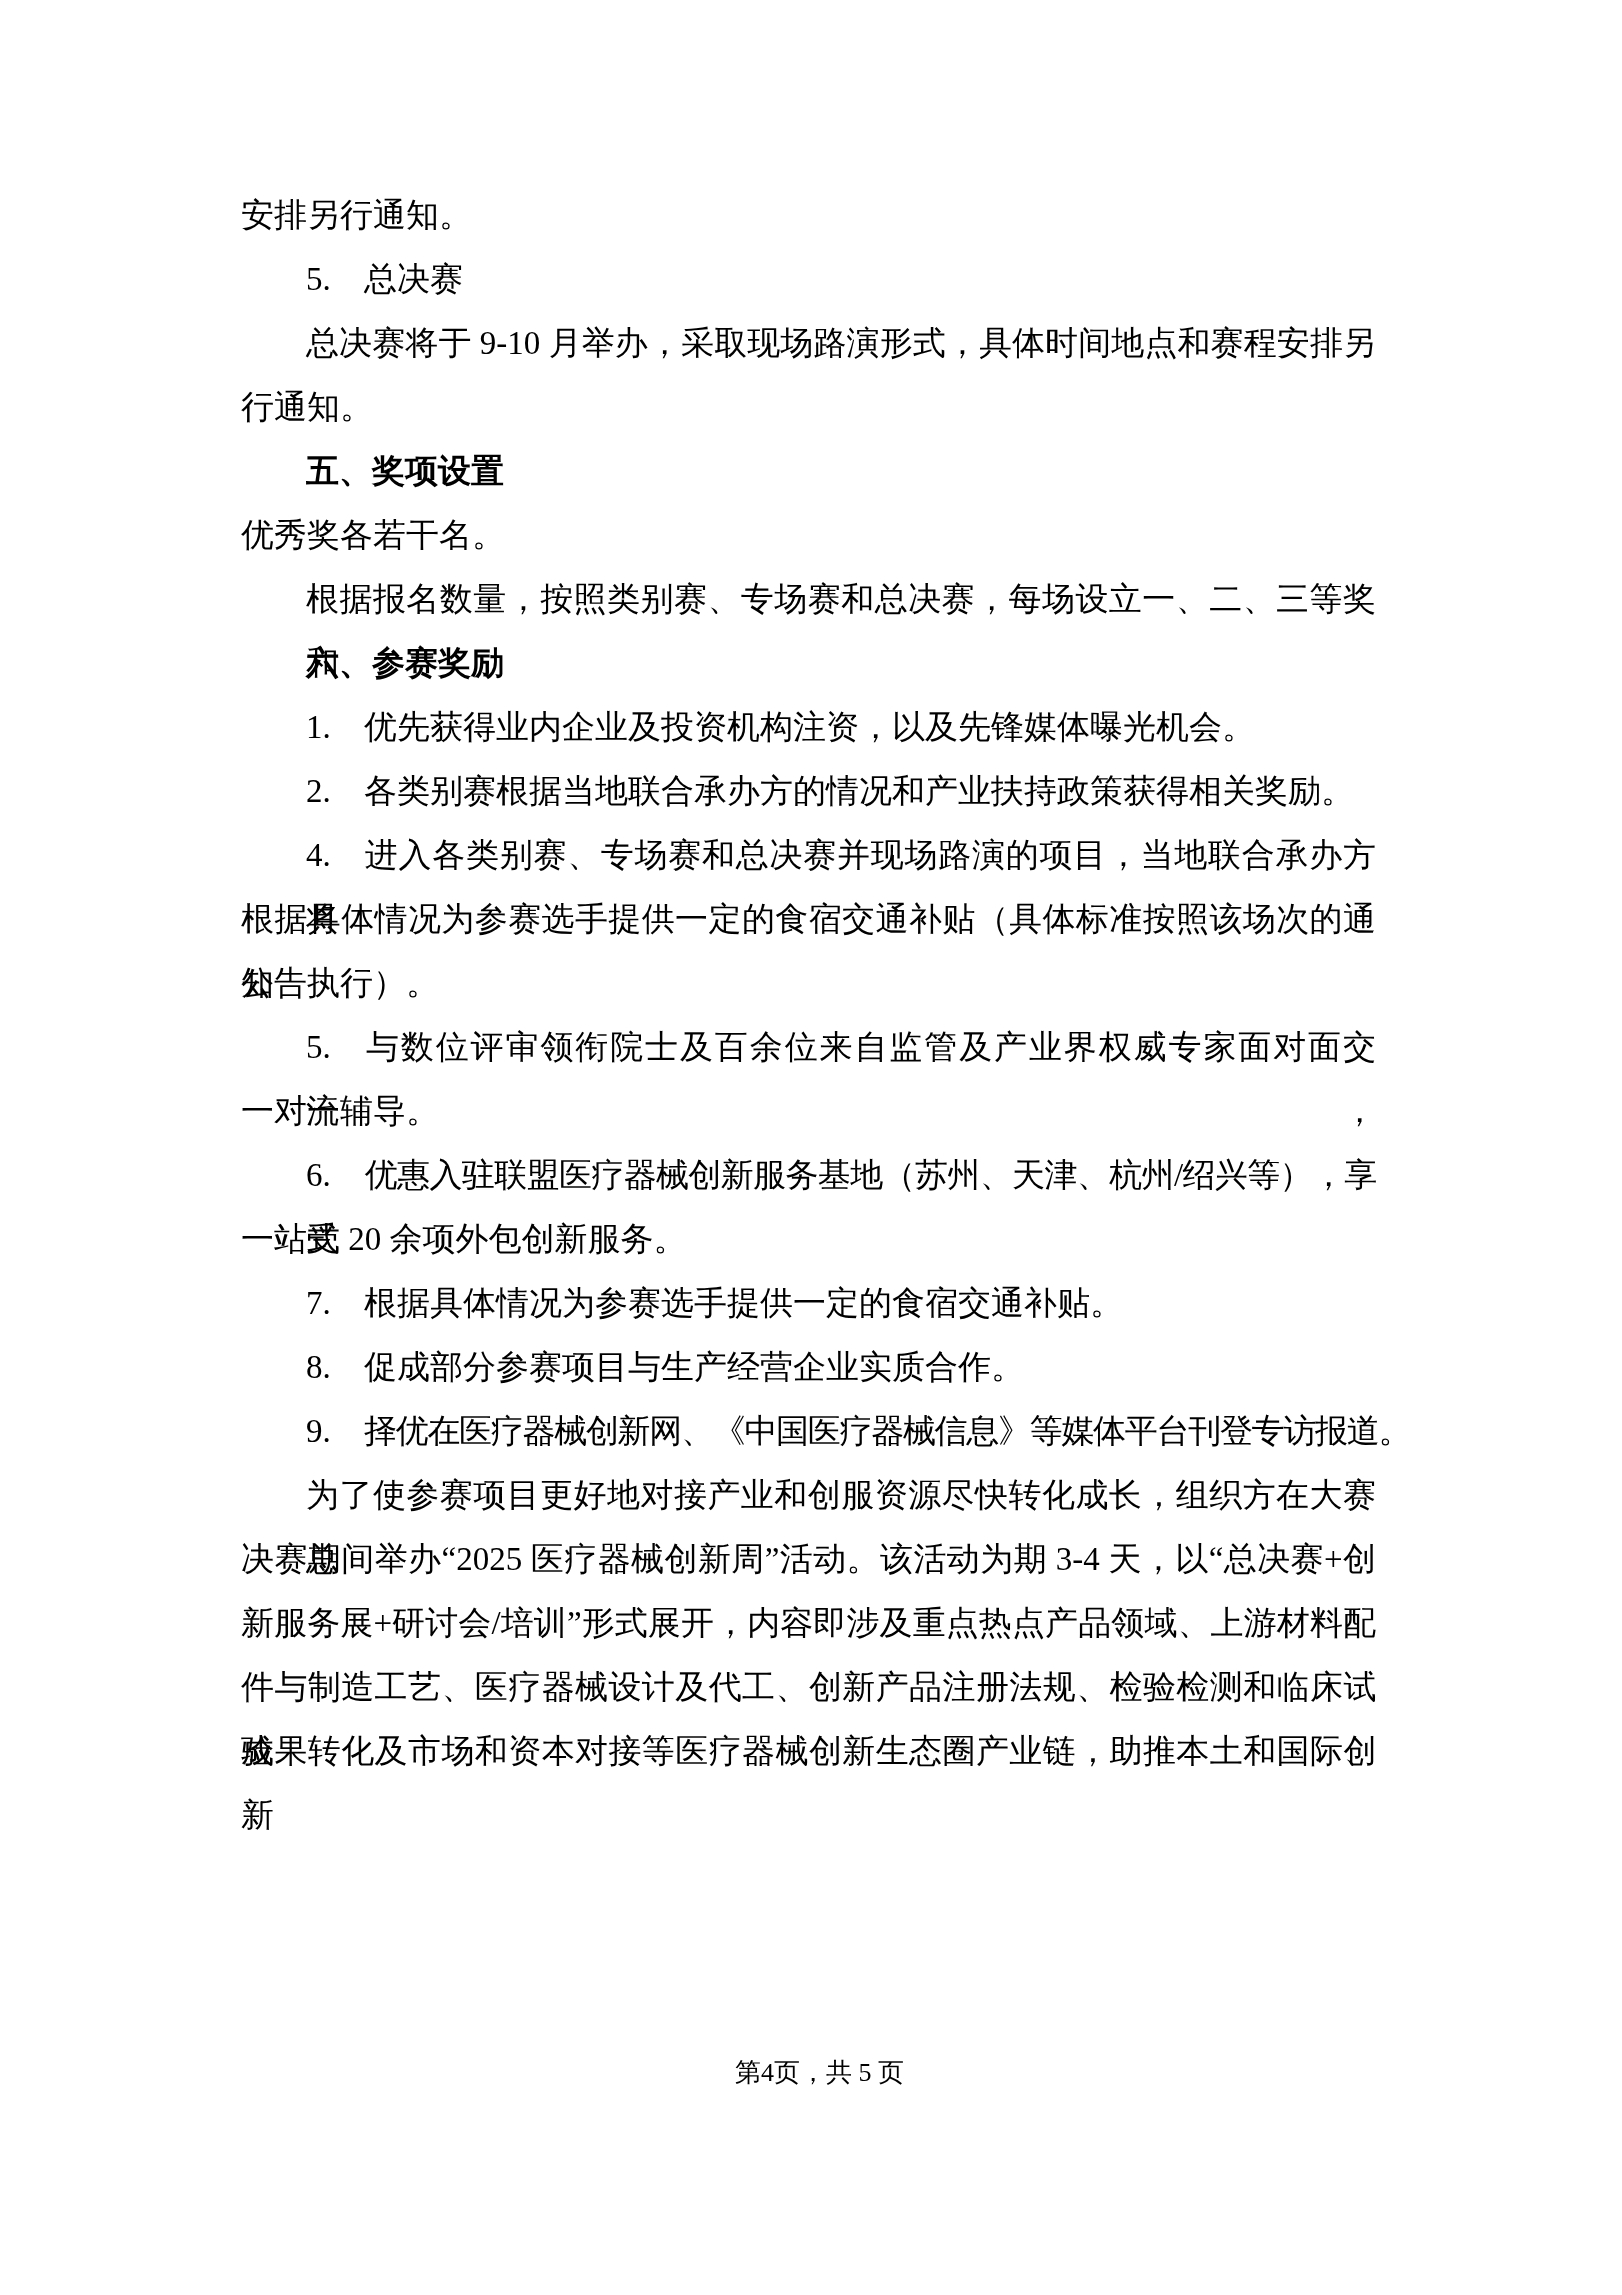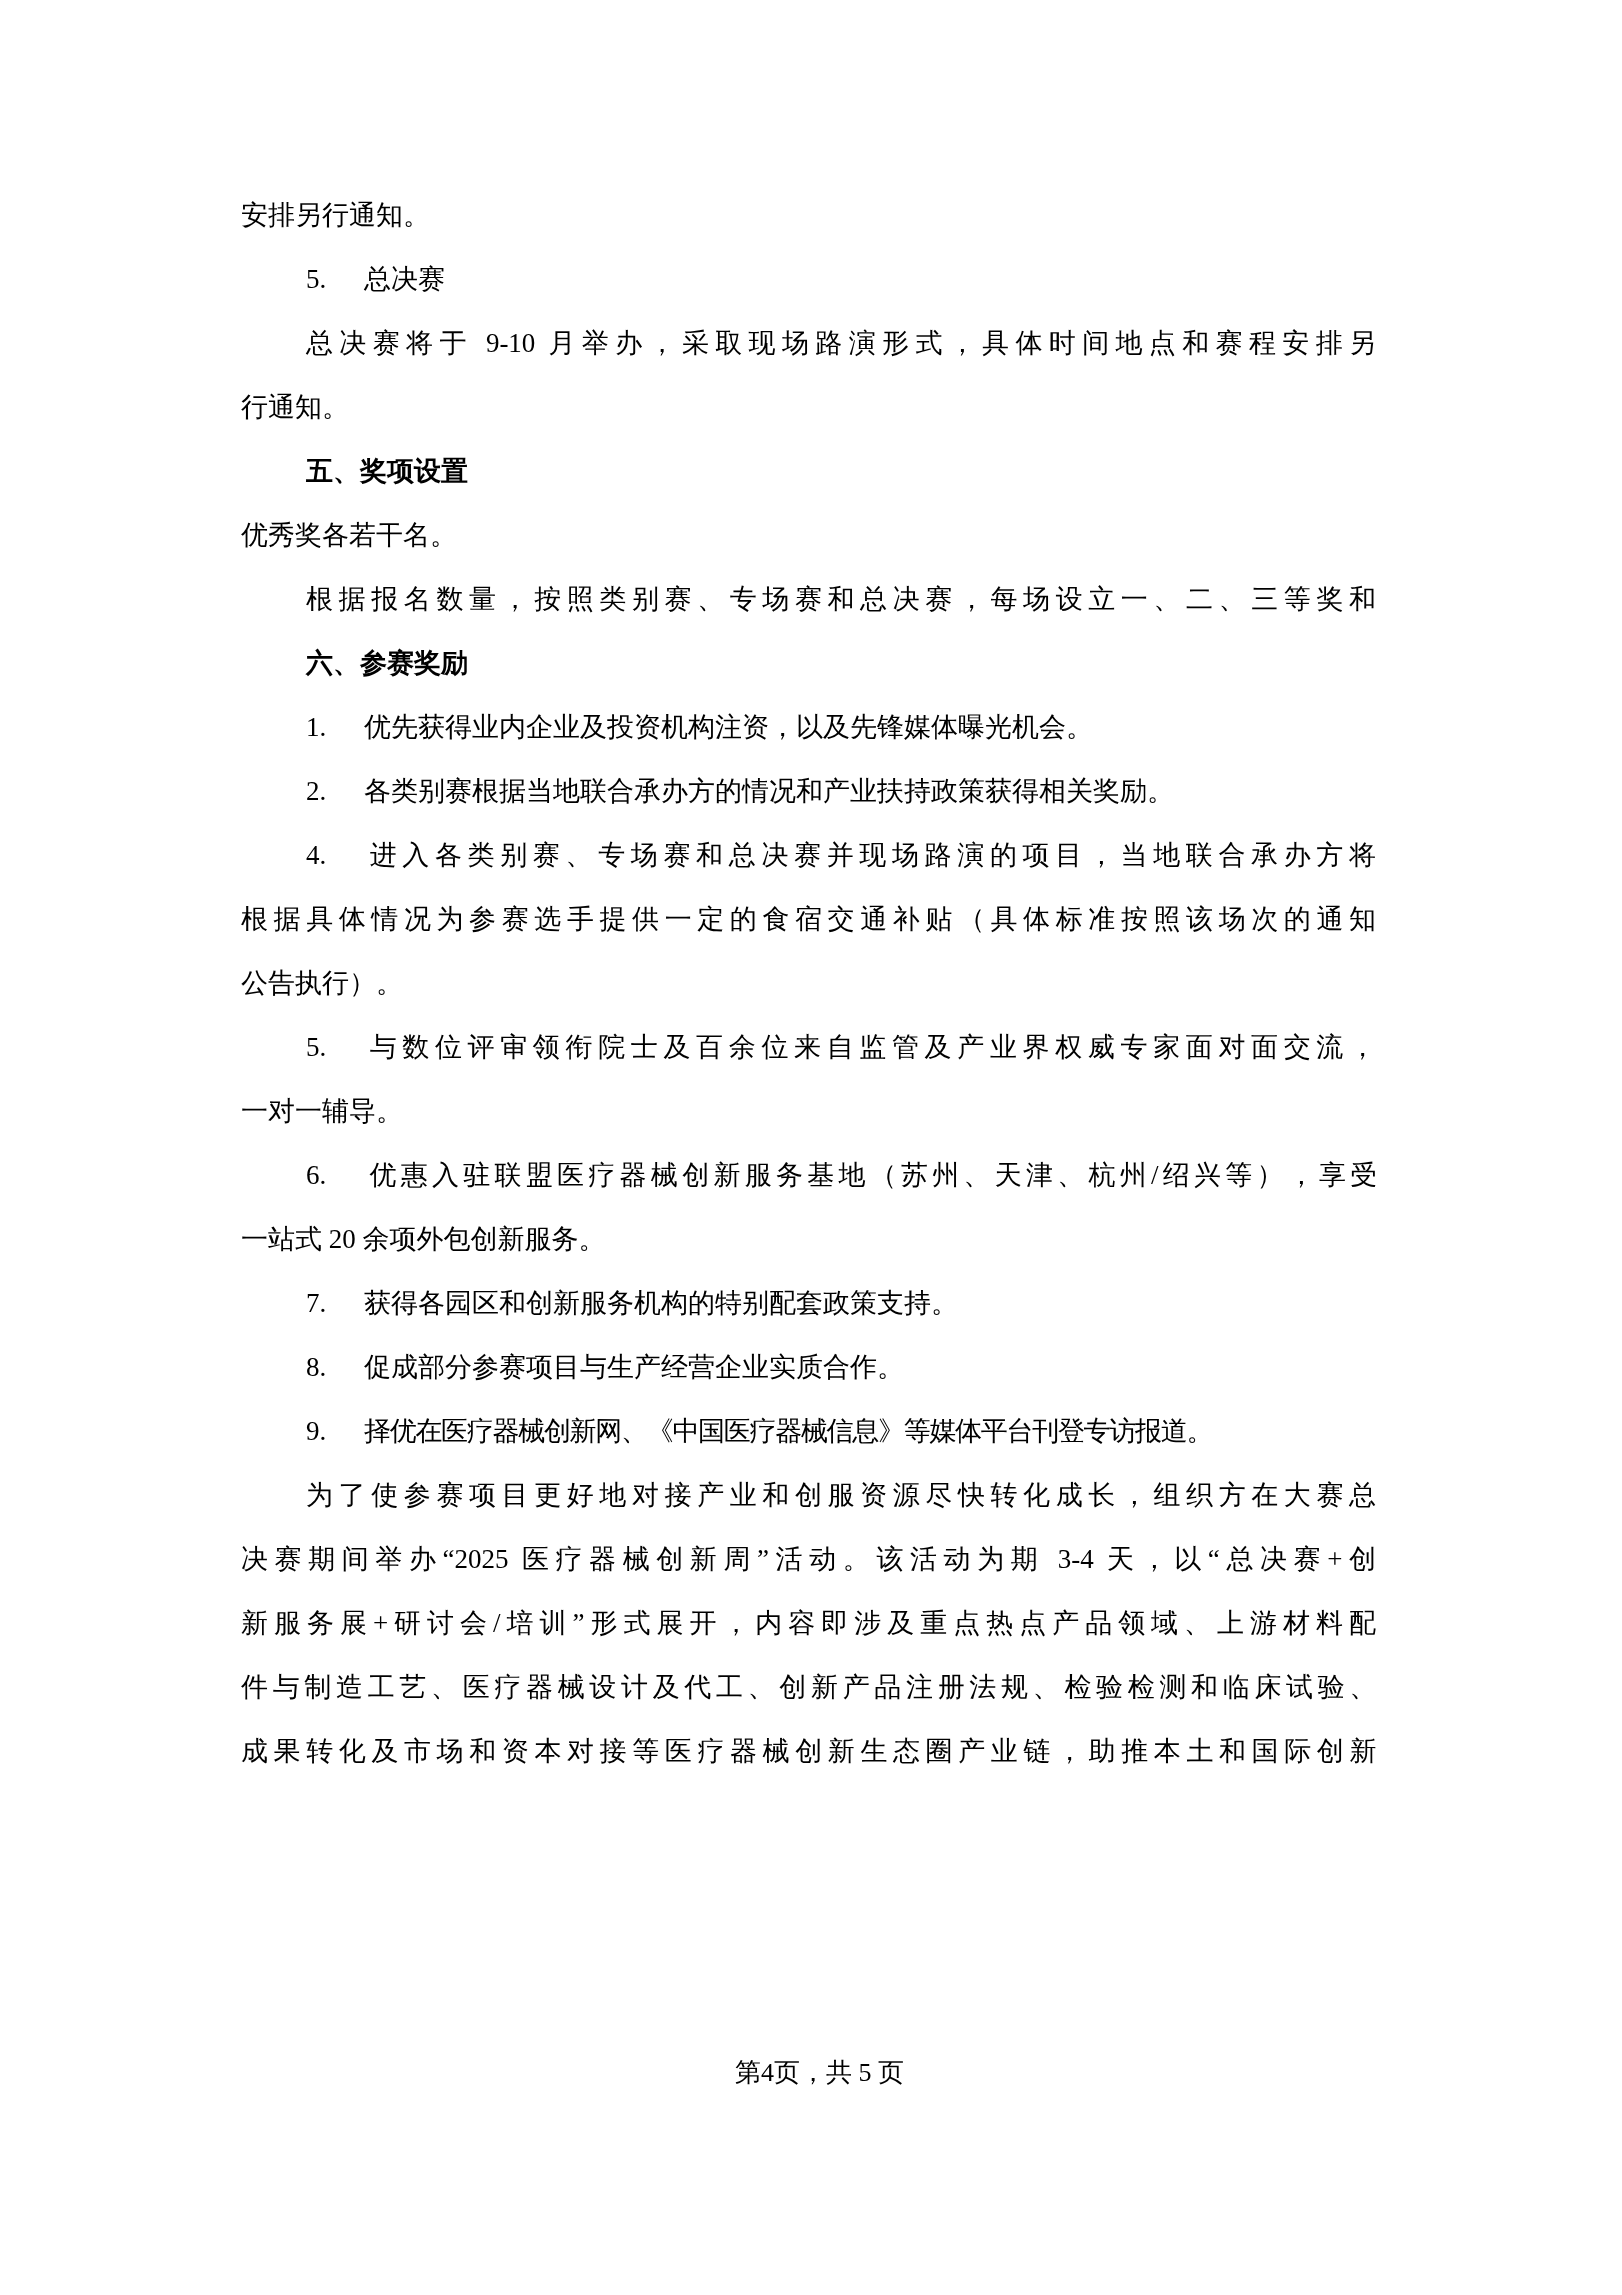--- a/index.html
+++ b/index.html
@@ -13,21 +13,21 @@
   }
   .flow {
     position: absolute;
     left: 241px;
     top: 183px;
     width: 1135px;
   }
   .ln {
     height: 64px;
     line-height: 64px;
-    font-size: 27px;
+    font-size: 33px;
     font-family: "Liberation Serif", "DejaVu Serif", serif;
     color: #000000;
     text-align: left;
     white-space: nowrap;
   }
   
   .ind { padding-left: 65px; }
   
   .h {
     font-family: "Liberation Sans", "DejaVu Sans", sans-serif;
@@ -95,21 +95,21 @@
     <div class="ln">公告执行）。</div>
 
     <div class="ln ind just"><span class="num">5.</span><span>与数位评审领衔院士及百余位来自监管及产业界权威专家面对面交流，</span></div>
 
     <div class="ln">一对一辅导。</div>
 
     <div class="ln ind just"><span class="num">6.</span><span class="sq">优惠入驻联盟医疗器械创新服务基地（苏州、天津、杭州/绍兴等），享受</span></div>
 
     <div class="ln">一站式 20 余项外包创新服务。</div>
 
-    <div class="ln ind"><span class="num">7.</span><span>获得各园区和创新服务机构的特别配套政策支持。</span></div>
+    <div class="ln ind"><span class="num">7.</span><span>根据具体情况为参赛选手提供一定的食宿交通补贴。</span></div>
 
     <div class="ln ind"><span class="num">8.</span><span>促成部分参赛项目与生产经营企业实质合作。</span></div>
 
     <div class="ln ind"><span class="num">9.</span><span class="sq">择优在医疗器械创新网、《中国医疗器械信息》等媒体平台刊登专访报道。</span></div>
 
 
 
     <div class="ln ind just">为了使参赛项目更好地对接产业和创服资源尽快转化成长，组织方在大赛总</div>
     <div class="ln just">决赛期间举办“2025 医疗器械创新周”活动。该活动为期 3-4 天，以“总决赛+创</div>
     <div class="ln just">新服务展+研讨会/培训”形式展开，内容即涉及重点热点产品领域、上游材料配</div>

